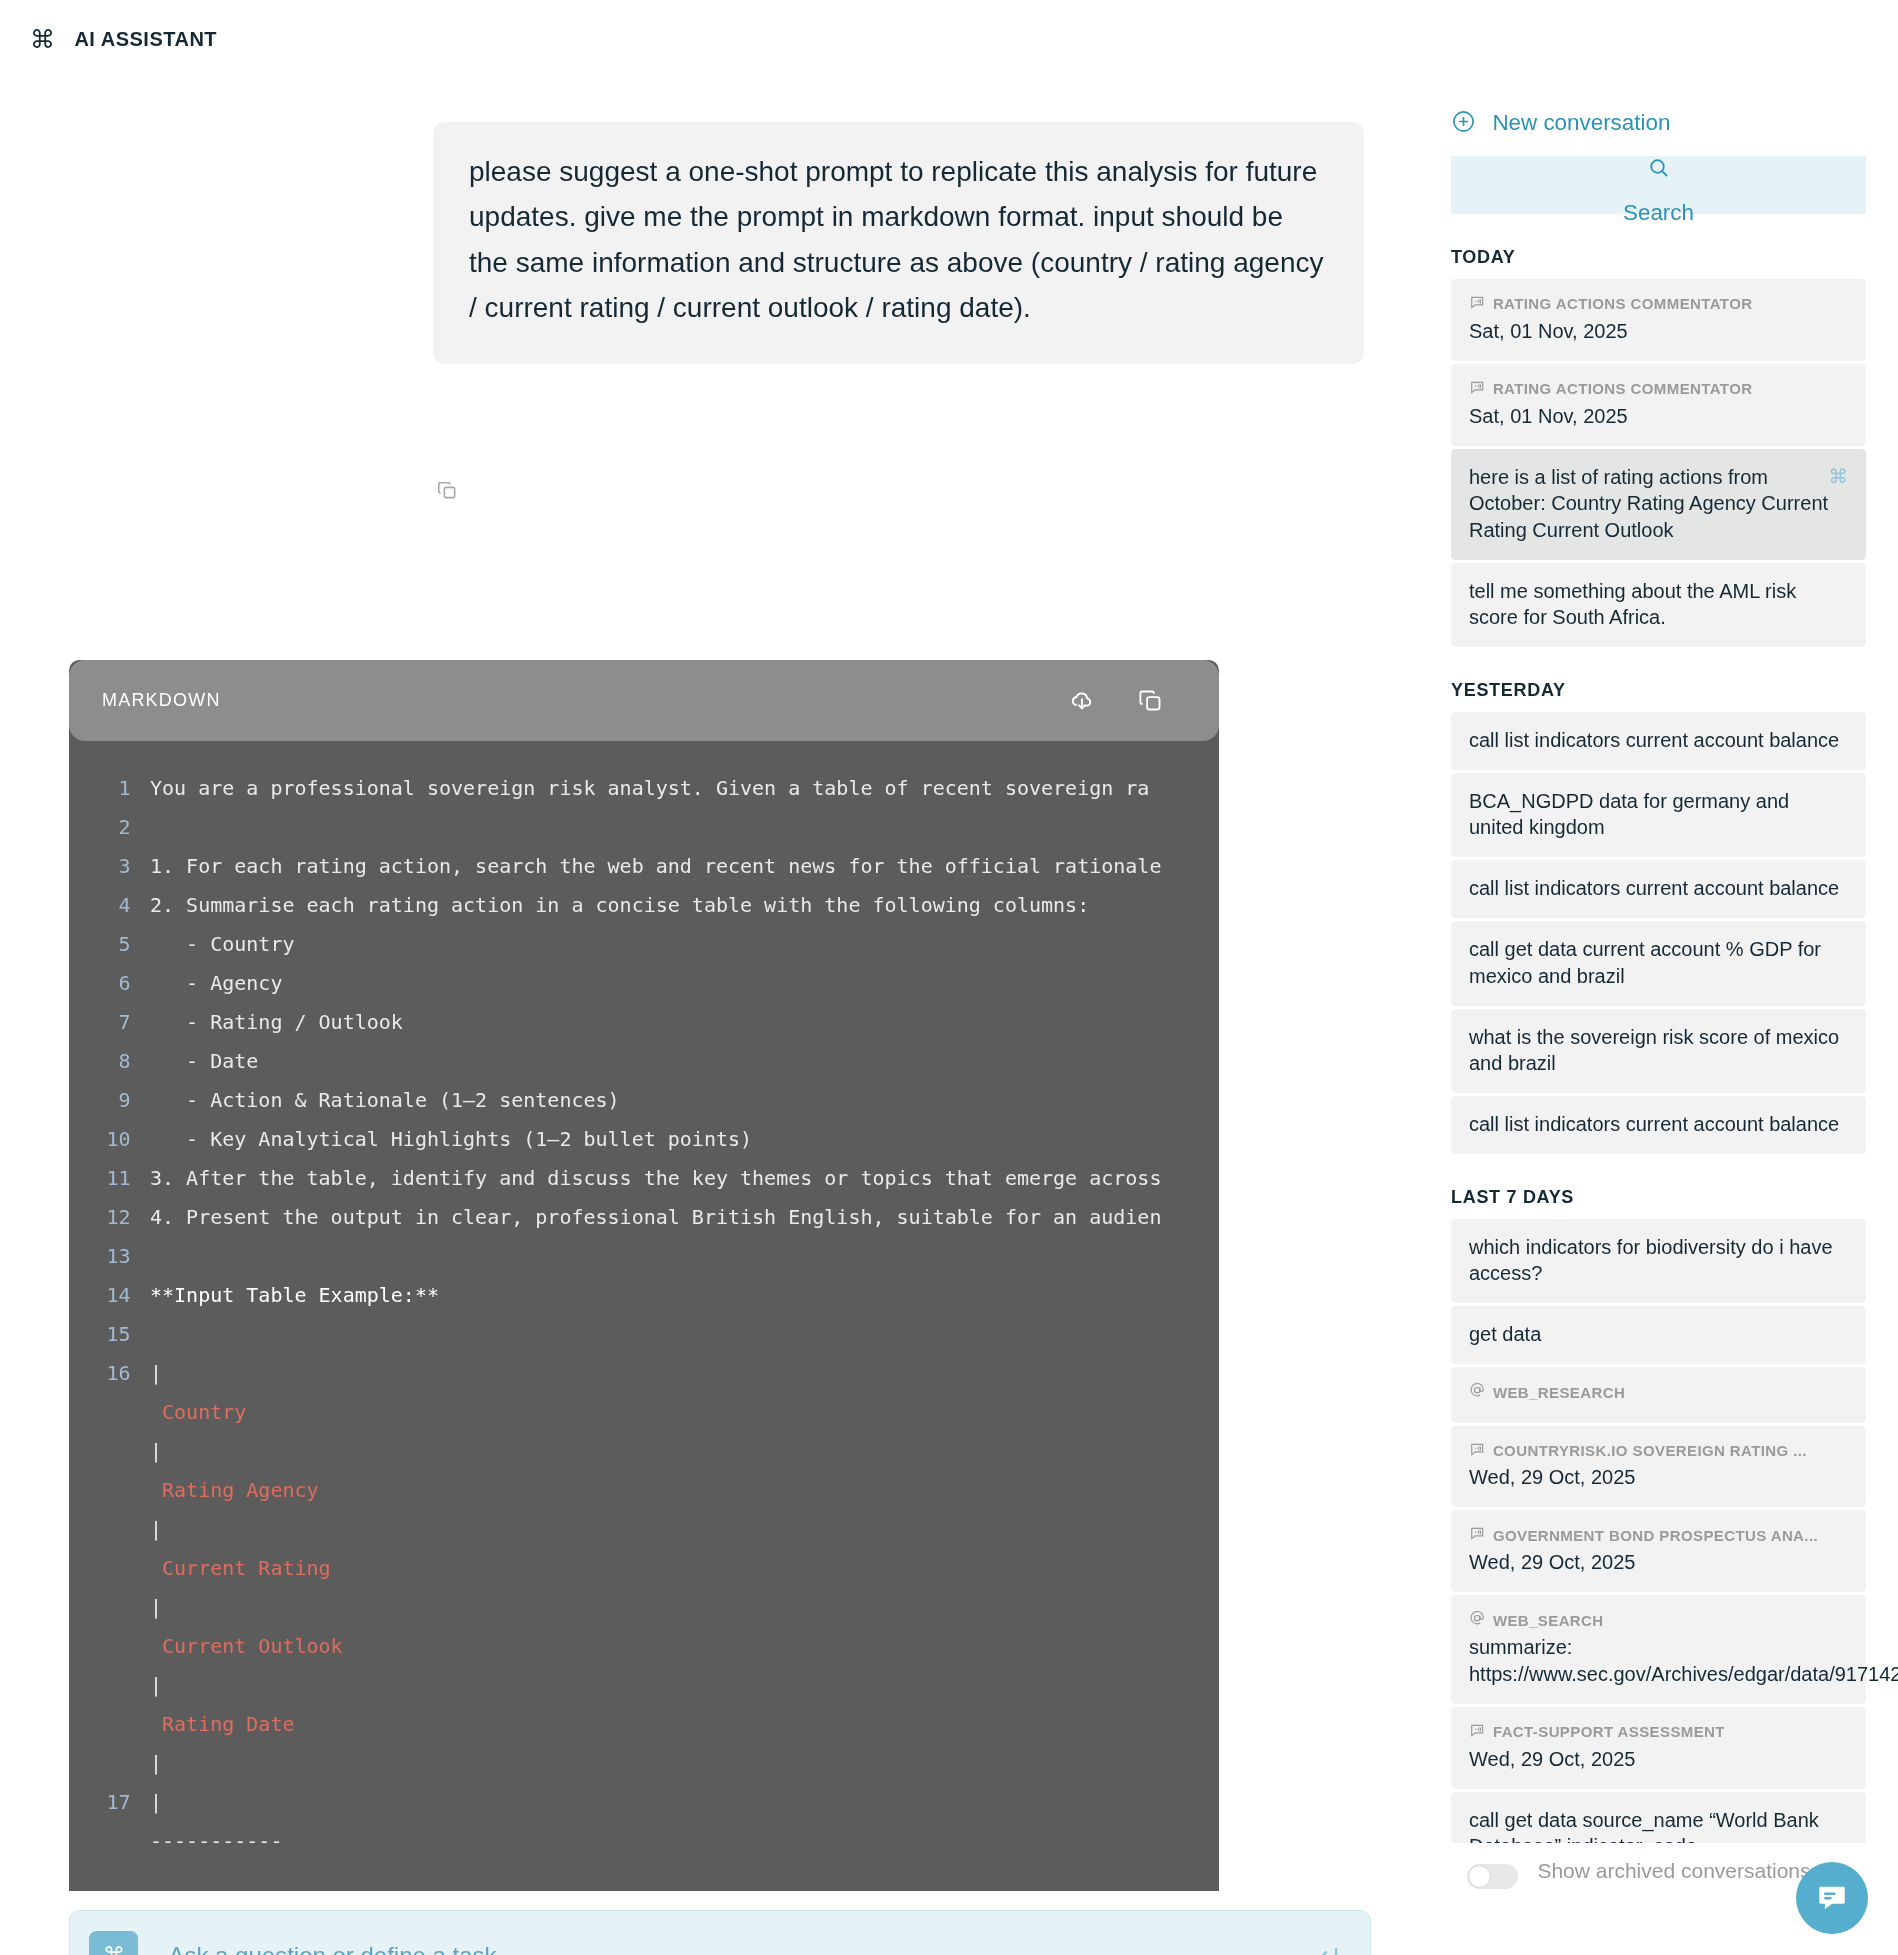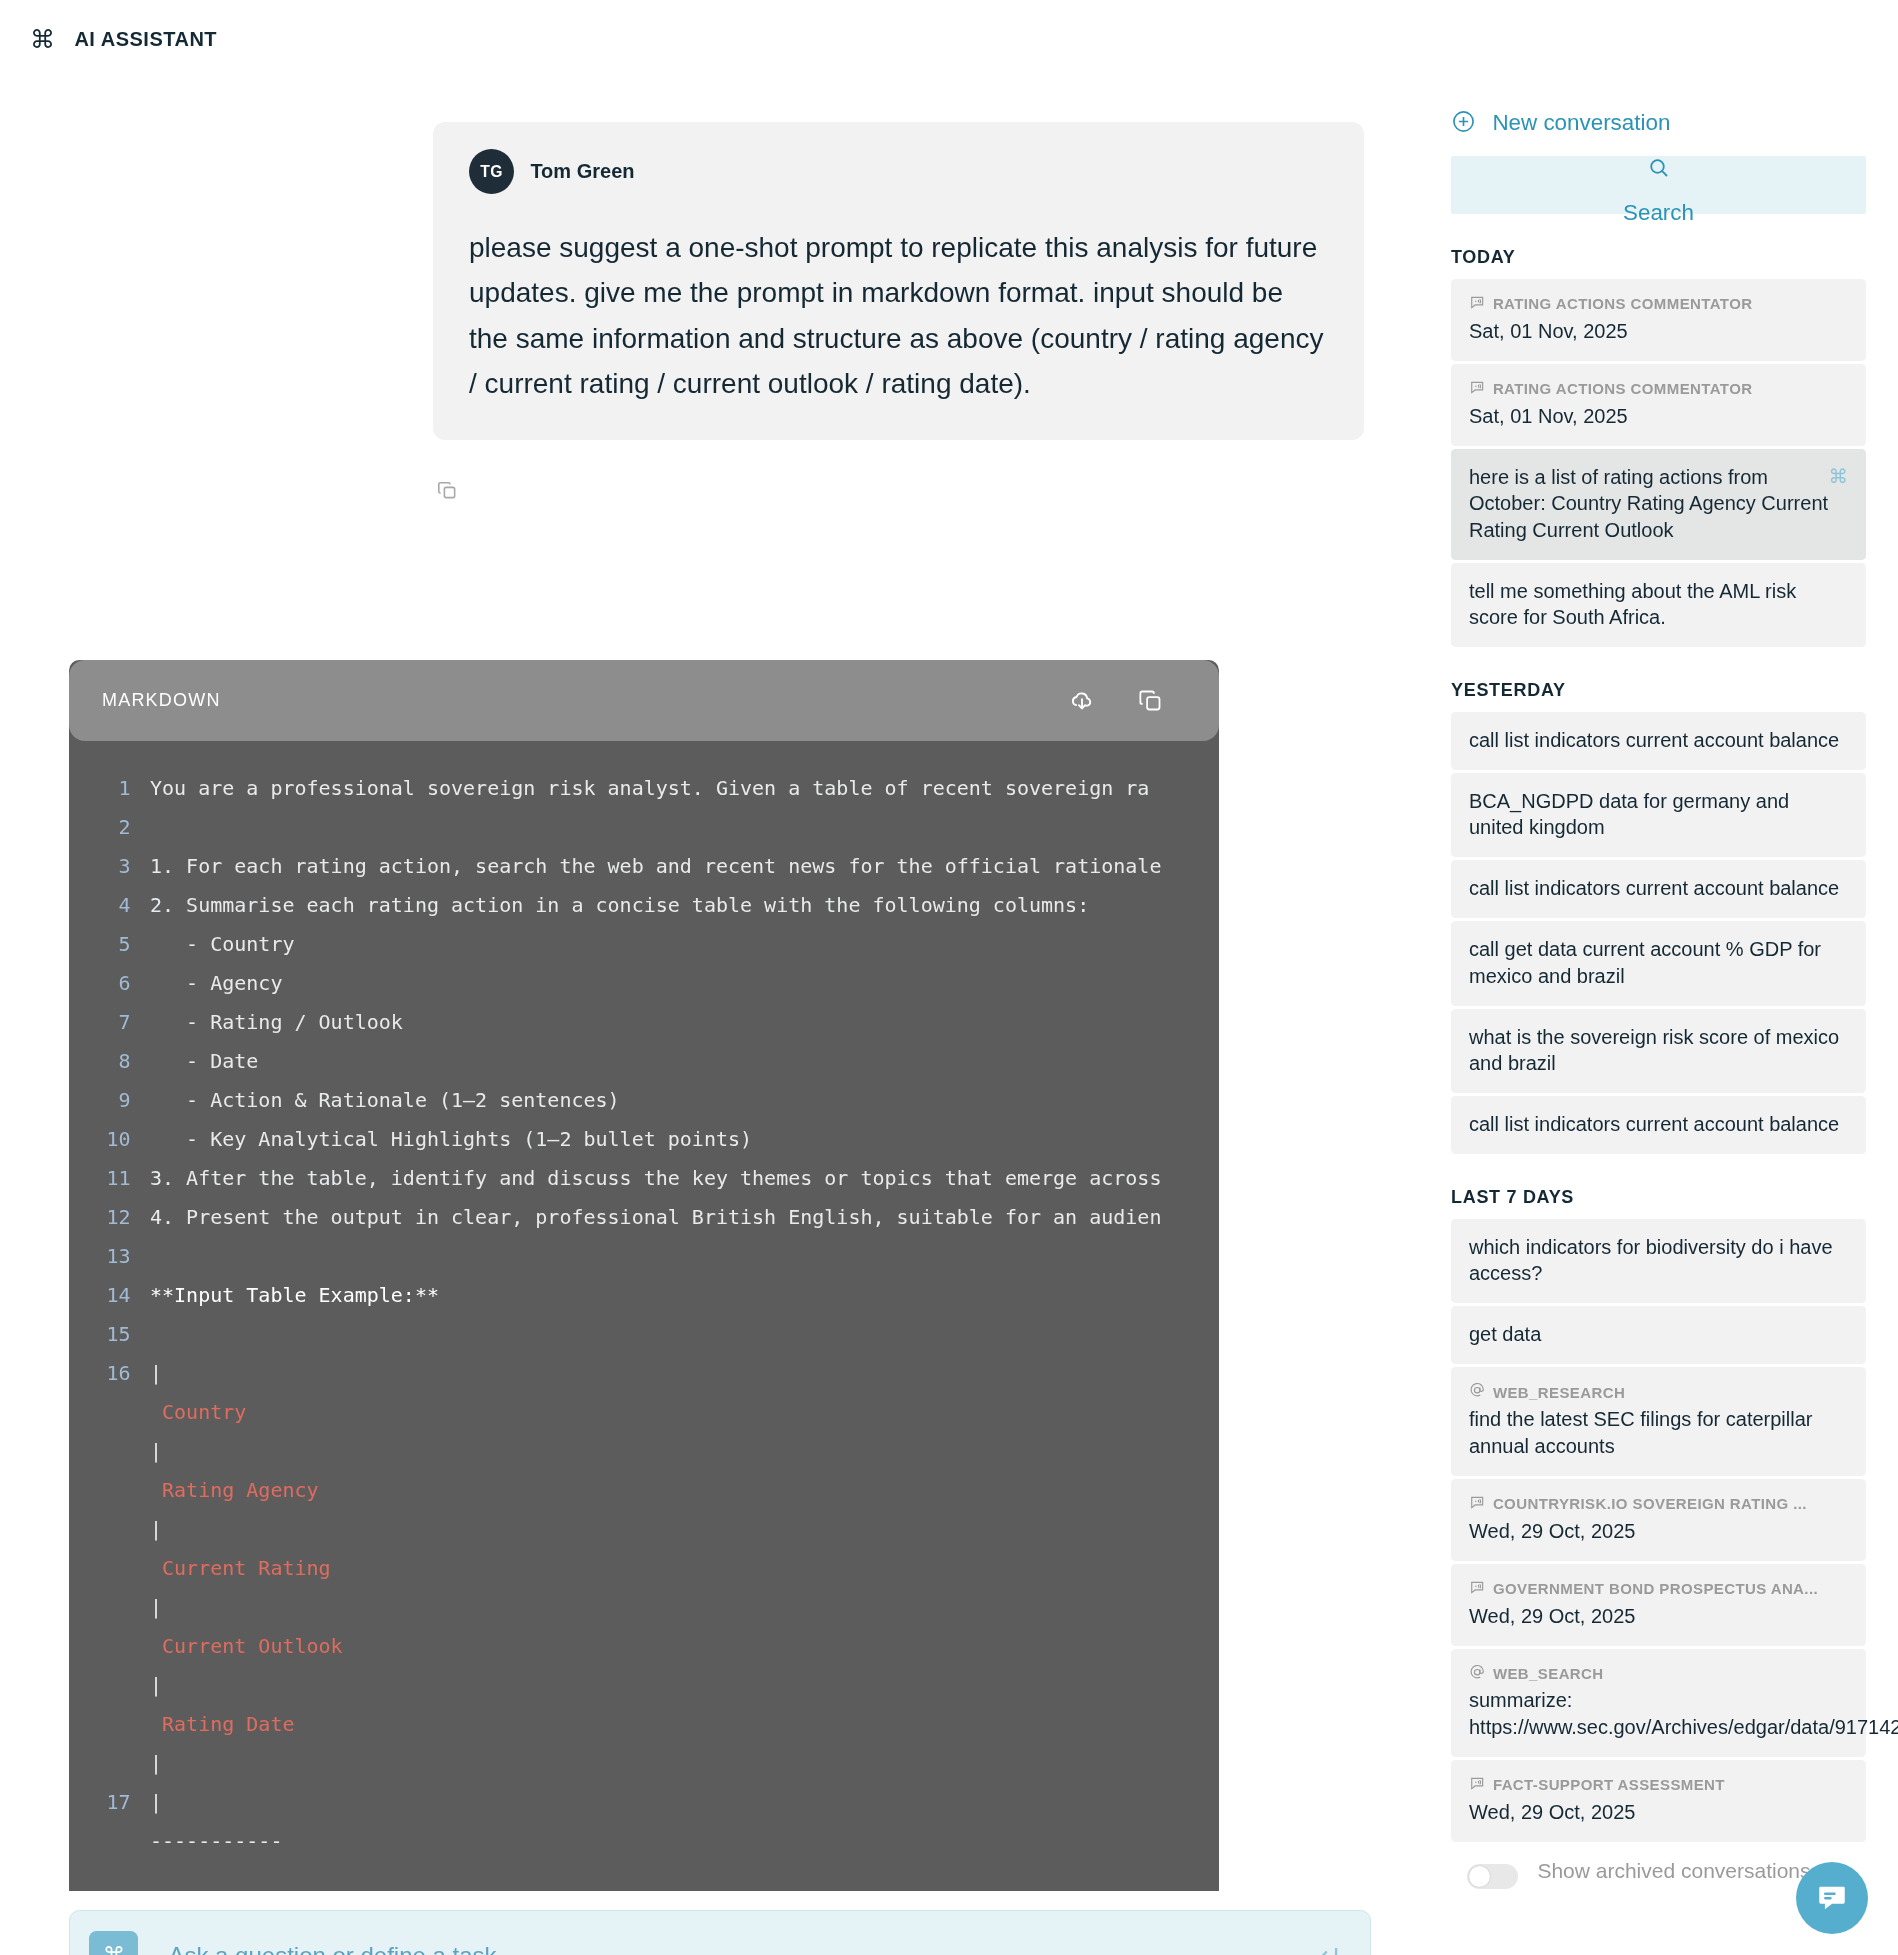--- a/index.html
+++ b/index.html
@@ -348,24 +348,20 @@
 <body>
 
 <div class="app-header">
   <span class="cmd-glyph">⌘</span>
   <span class="app-title">AI ASSISTANT</span>
 </div>
 
 <div class="main-col">
 
   <div class="msg-bubble">
-    <div class="msg-author-row">
-      <div class="avatar">TG</div>
-      <div class="msg-author-name">Tom Green</div>
-    </div>
     <div class="msg-body">please suggest a one-shot prompt to replicate this analysis for future updates. give me the prompt in markdown format. input should be the same information and structure as above (country / rating agency / current rating / current outlook / rating date).</div>
   </div>
 
   <div class="msg-actions">
     <div class="icon-btn">
       <svg width="22.4" height="22.4" viewBox="0 0 24 24" fill="none" stroke="#a8a8a8" stroke-width="1.7">
         <rect x="9" y="9" width="11" height="11" rx="2"></rect>
         <path d="M5 15H4.5A1.5 1.5 0 0 1 3 13.5V5.5A1.5 1.5 0 0 1 4.5 4h9A1.5 1.5 0 0 1 15 5.5V6"></path>
       </svg>
     </div>
@@ -485,21 +481,20 @@
           <div class="conv-title">get data</div>
         </div>
         <div class="conv-item">
           <div class="conv-agent">
             <span><svg width="16.4" height="16.4" viewBox="0 0 24 24" fill="none" stroke="#9a9a9a" stroke-width="1.7">
                 <circle cx="12" cy="12" r="4"></circle>
                 <path d="M16 8v5a3 3 0 0 0 5 -2.2A9 9 0 1 0 16.5 19"></path>
               </svg></span>
             <span>WEB_RESEARCH</span>
           </div>
-          <div class="conv-title">find the latest SEC filings for caterpillar annual accounts</div>
         </div>
         <div class="conv-item">
           <div class="conv-agent">
             <span><svg width="16.4" height="16.4" viewBox="0 0 24 24" fill="none" stroke="#9a9a9a" stroke-width="1.7">
                 <path d="M4 5h16v11H9l-5 4V5z"></path>
                 <circle cx="10" cy="10.5" r="1.1" fill="#9a9a9a" stroke="none"></circle>
                 <path d="M13.4 8.8a2.4 2.4 0 0 1 0 3.4M15.6 7.4a4.2 4.2 0 0 1 0 6.2"></path>
               </svg></span>
             <span>COUNTRYRISK.IO SOVEREIGN RATING ...</span>
           </div>

